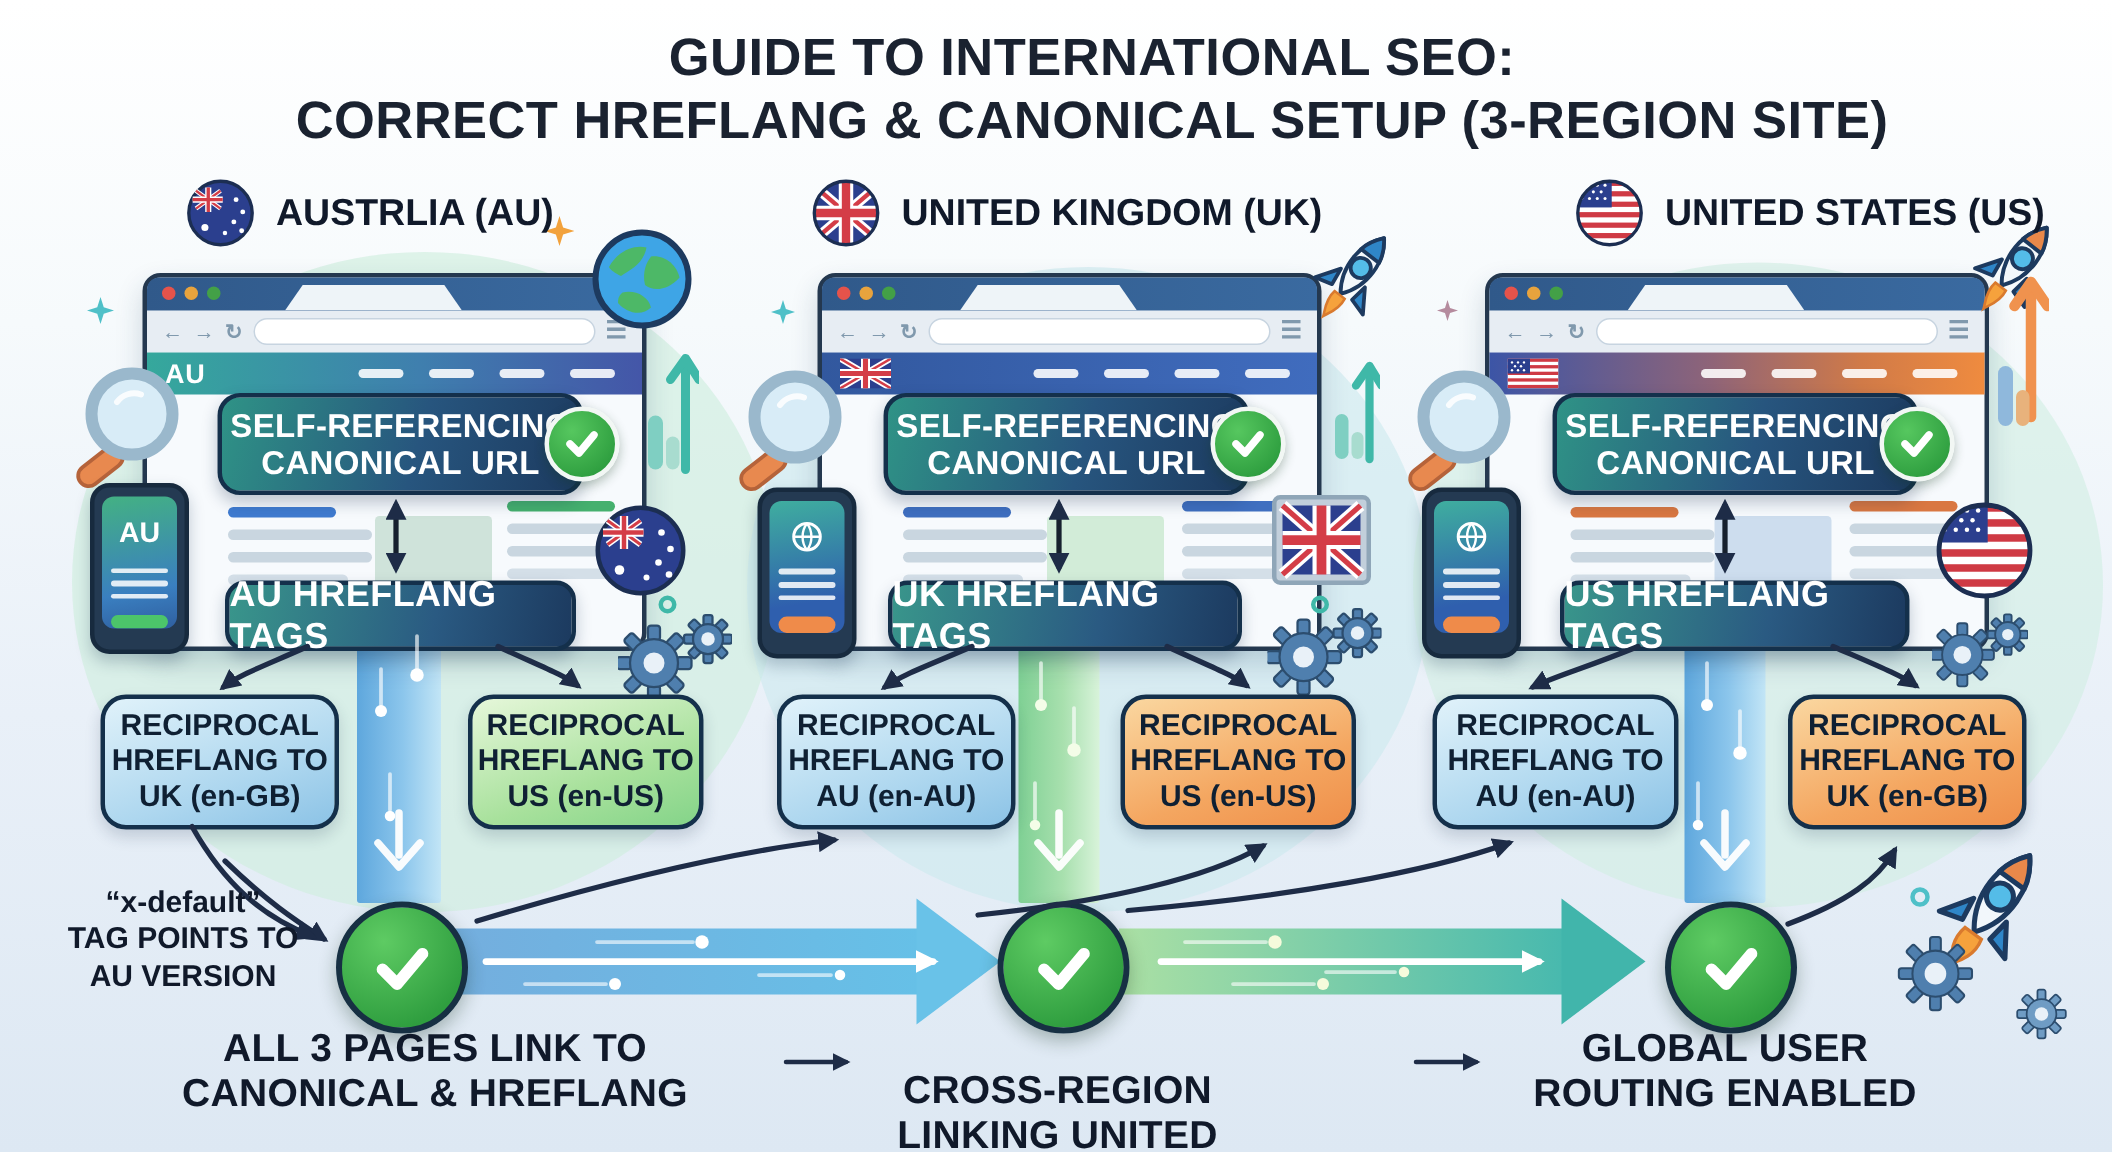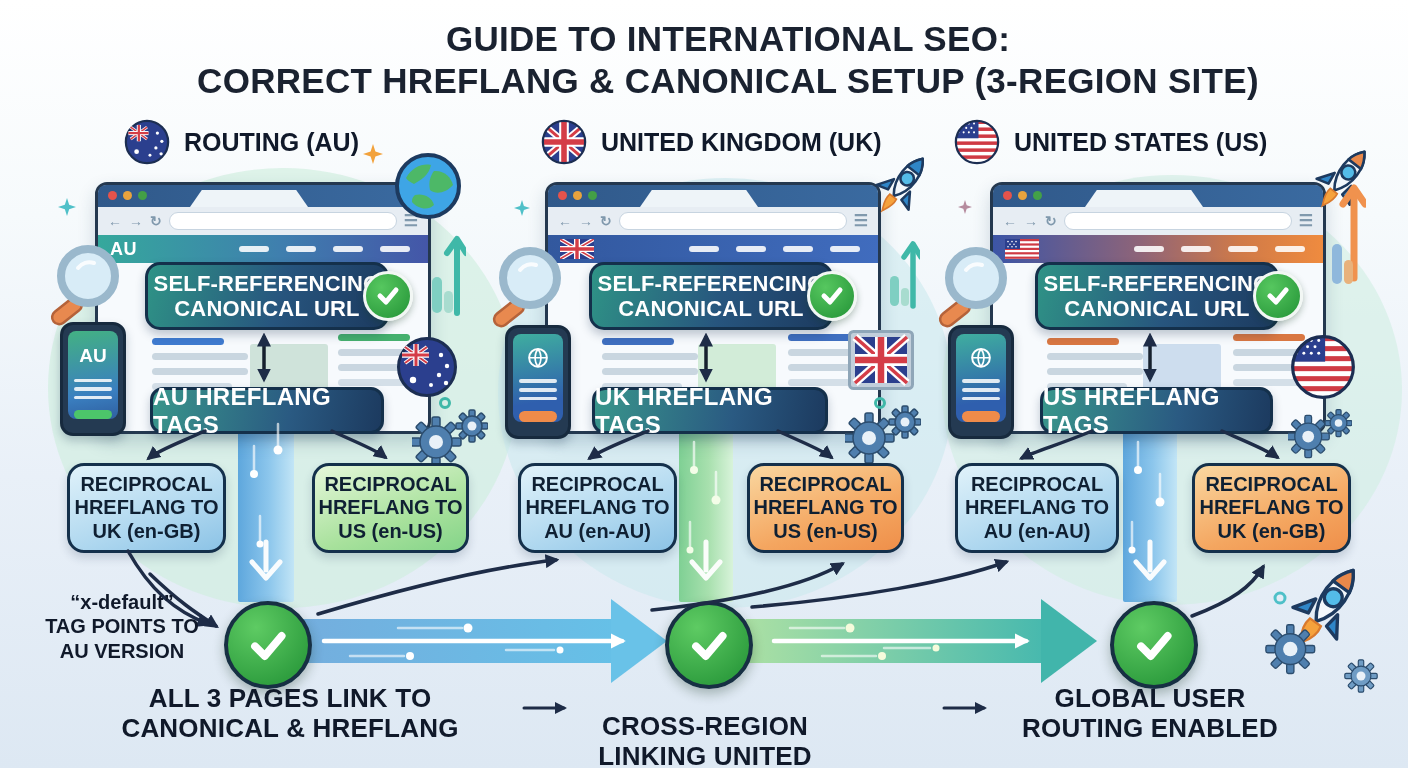--- a/index.html
+++ b/index.html
@@ -106,21 +106,21 @@
         <g fill="#fff">
             <circle cx="45" cy="19" r="2.2"></circle>
             <circle cx="51" cy="30" r="2.2"></circle>
             <circle cx="43" cy="39" r="2.2"></circle>
             <circle cx="50" cy="47" r="2.2"></circle>
             <circle cx="35" cy="49" r="2"></circle>
             <circle cx="17" cy="44" r="3.2"></circle>
           </g>
       </svg>
     </span>
-    <span class="region-label">ROUTING (AU)</span>
+    <span class="region-label">AUSTRLIA (AU)</span>
   </div>
 
   <div class="abs region-head" style="left:541px;top:119px;">
     <span>
       <svg width="46" height="46" viewBox="0 0 62 62">
         <defs>
             <clipPath id="ukc">
               <circle cx="31" cy="31" r="28.5"></circle>
             </clipPath>
           </defs>
@@ -142,21 +142,21 @@
               <path d="M31,1 L31,61"></path>
               <path d="M1,31 L61,31"></path>
             </g>
         </g>
         <circle cx="31" cy="31" r="28.5" fill="none" stroke="#1c2e52" stroke-width="3"></circle>
       </svg>
     </span>
     <span class="region-label">UNITED KINGDOM (UK)</span>
   </div>
 
-  <div class="abs region-head" style="left:954px;top:119px;">
+  <div class="abs region-head" style="left:1050px;top:119px;">
     <span>
       <svg width="46" height="46" viewBox="0 0 62 62">
         <defs>
             <clipPath id="usc">
               <circle cx="31" cy="31" r="28.5"></circle>
             </clipPath>
           </defs>
         <g clip-path="url(#usc)">
           <rect x="0" y="0" width="62" height="62" fill="#fff"></rect>
           <g fill="#cf3a44">

